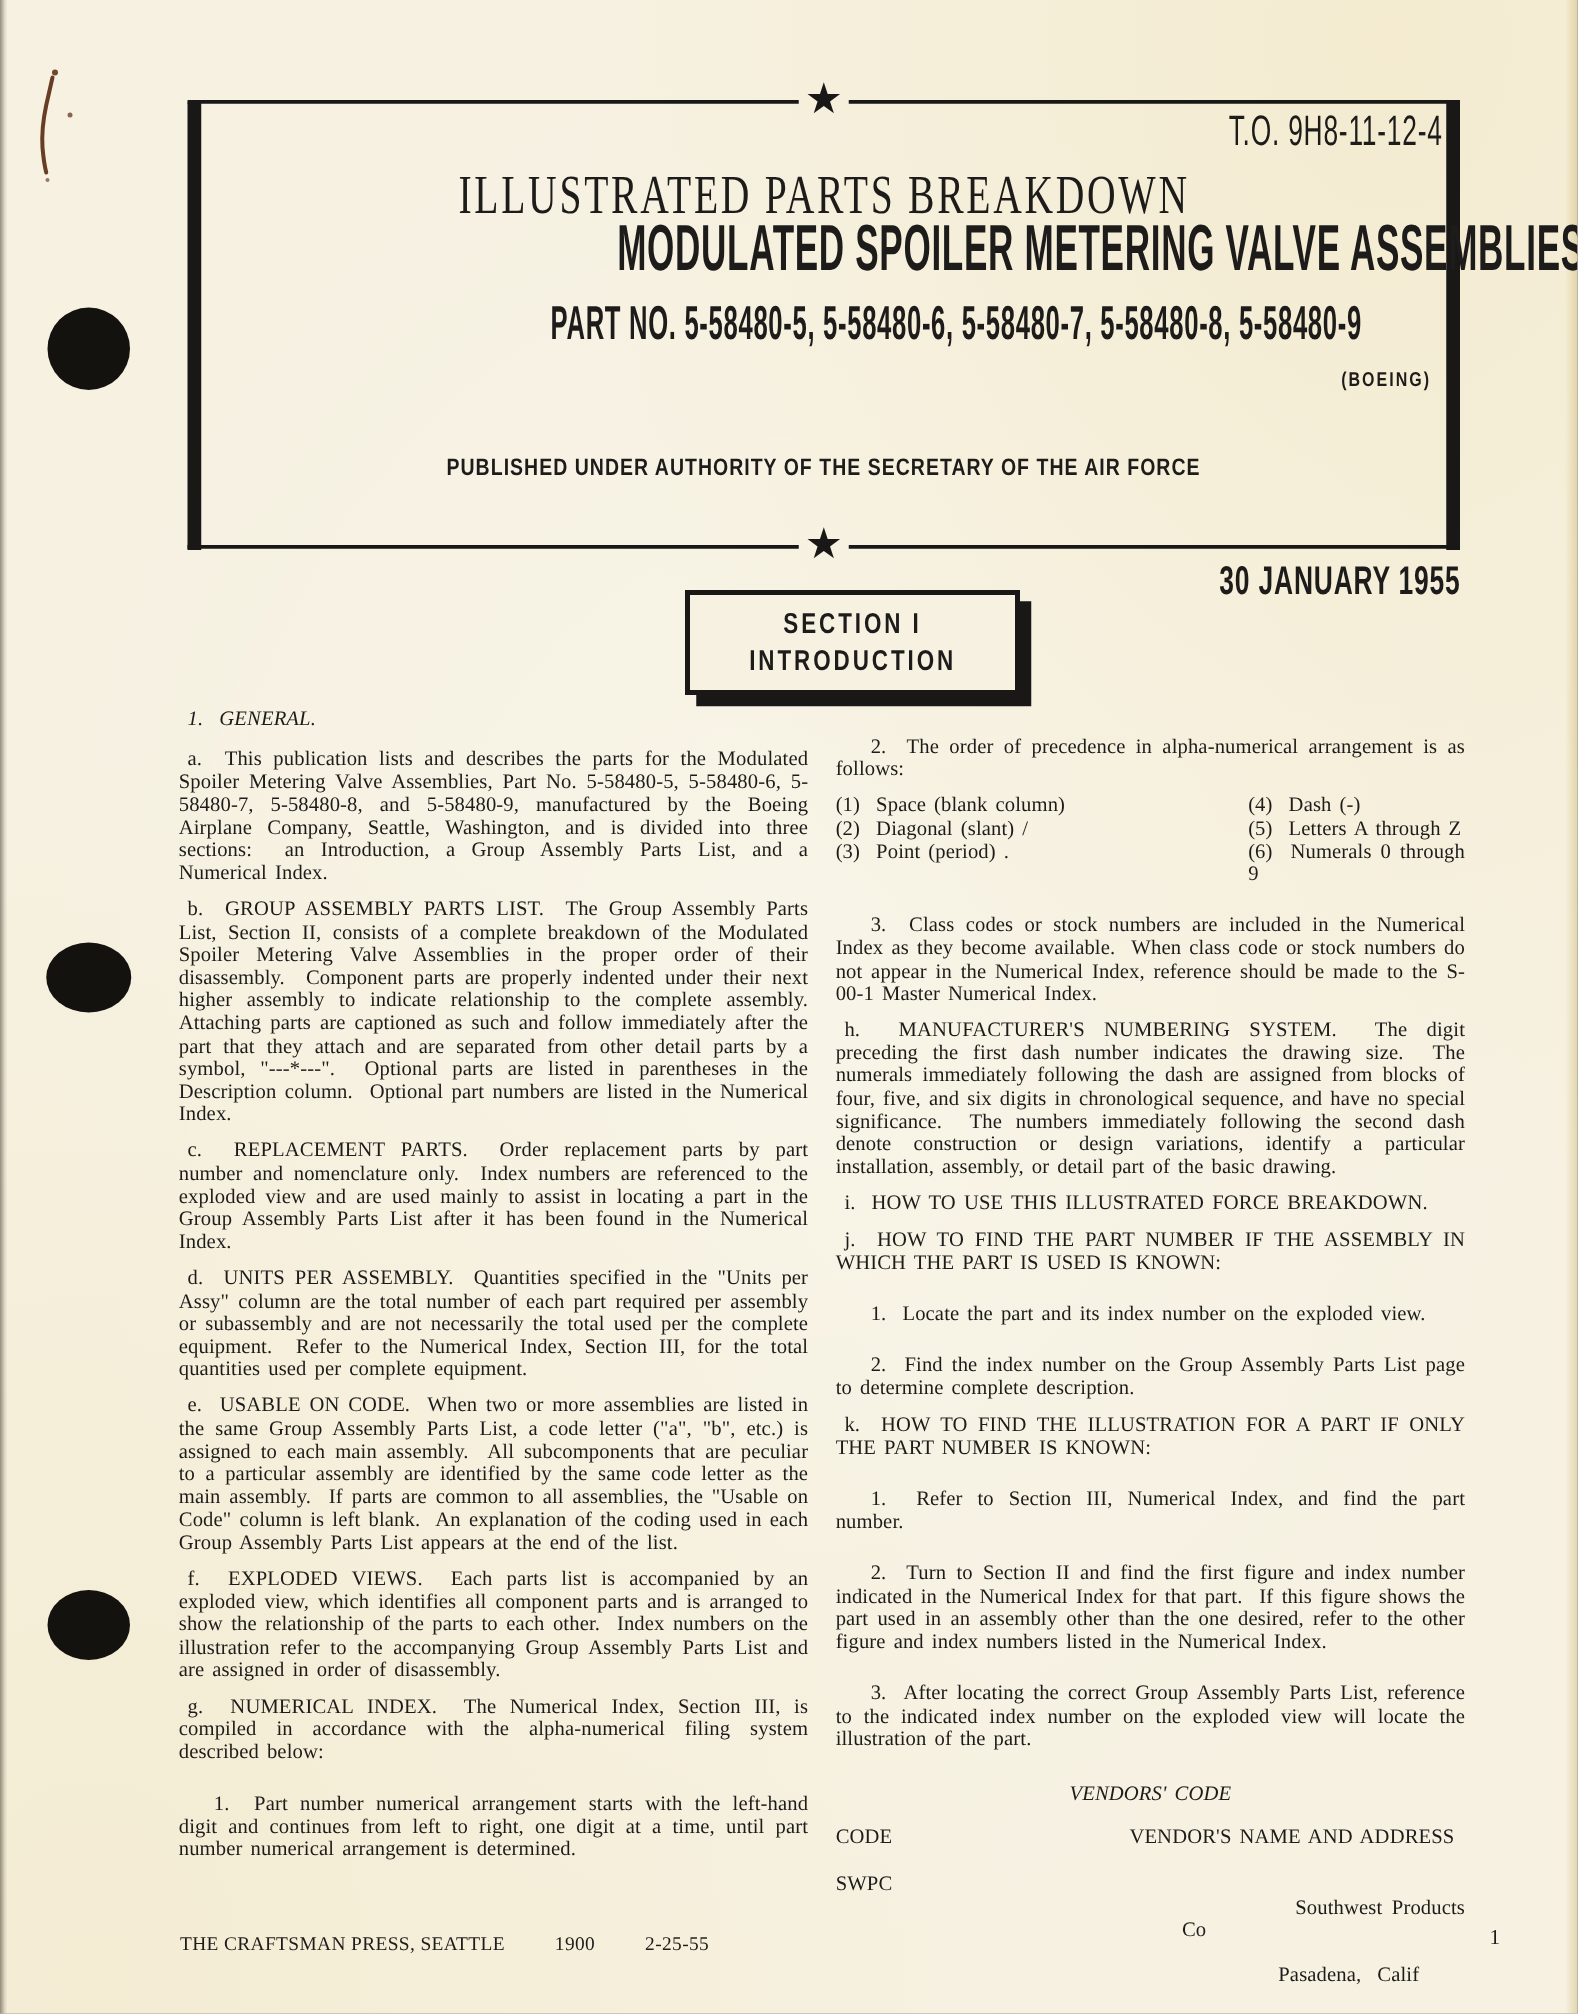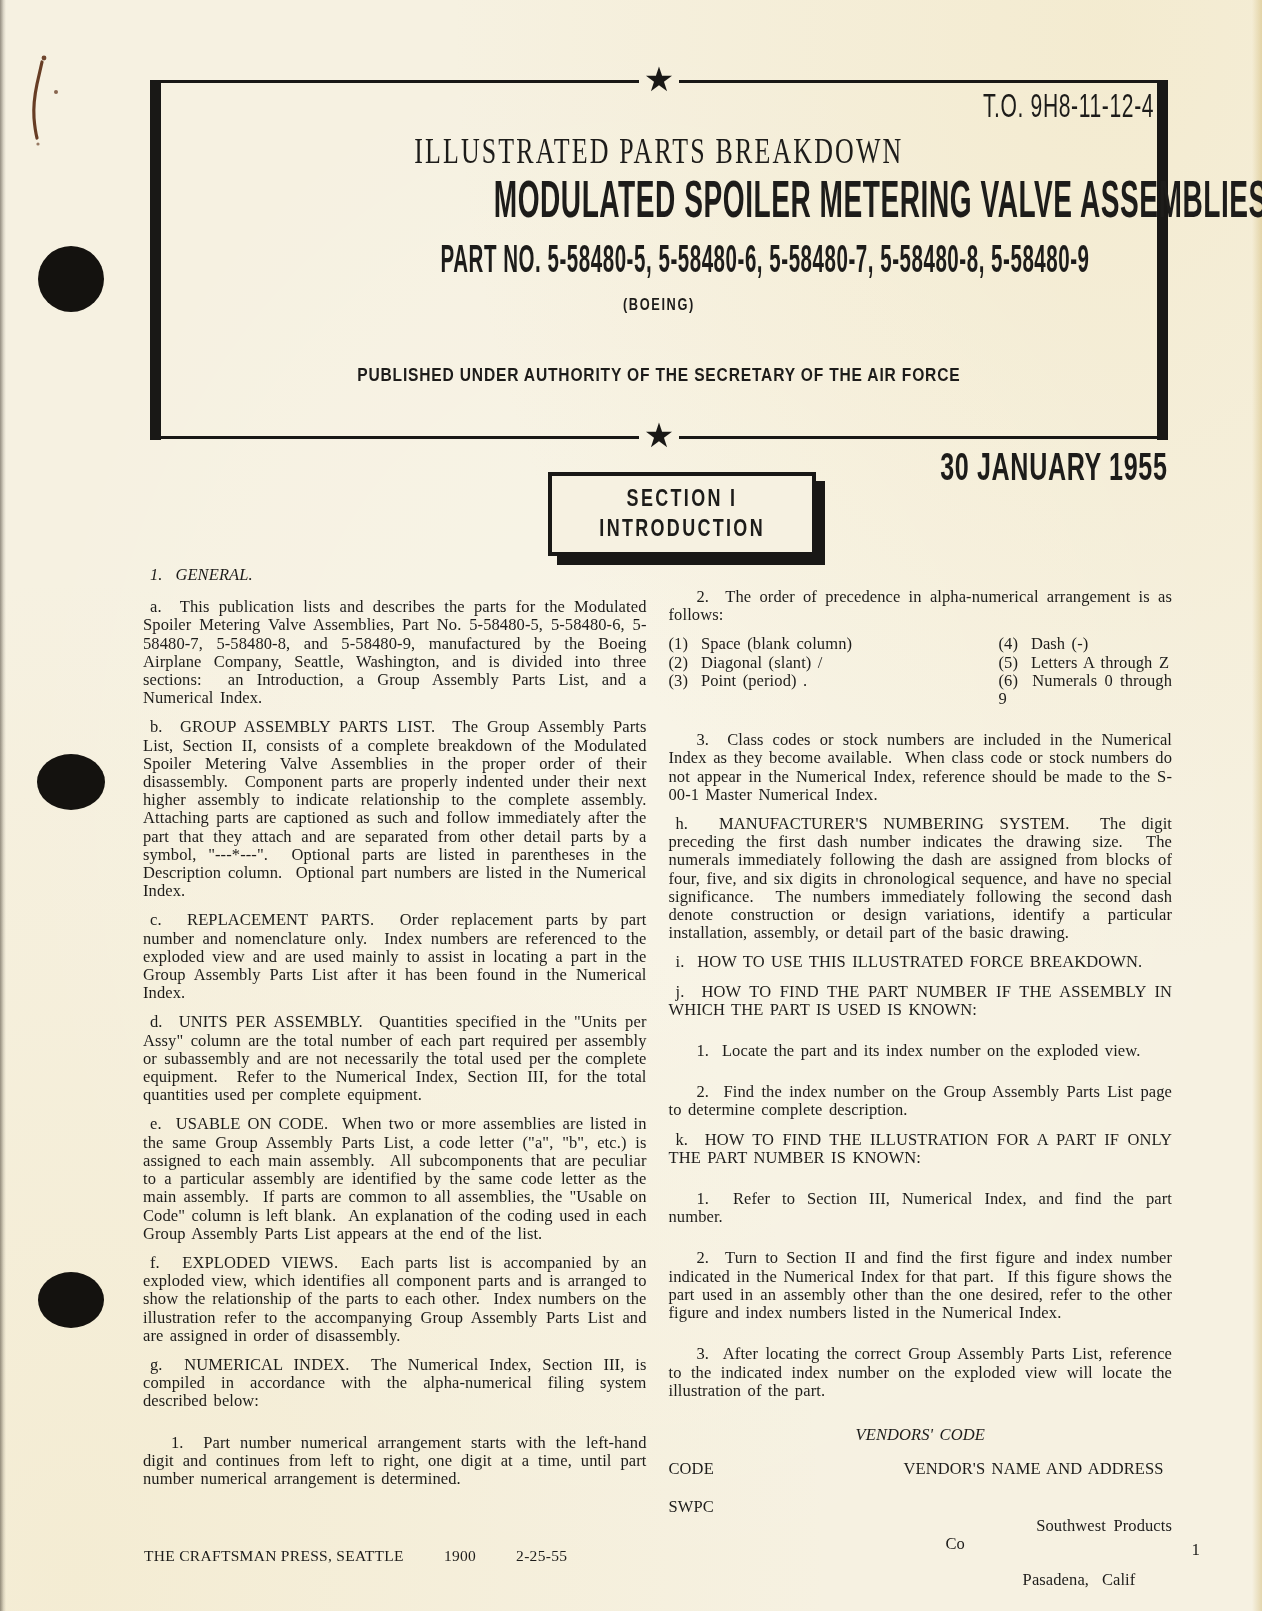--- a/index.html
+++ b/index.html
@@ -35,33 +35,33 @@
   .rule-top{top:6px;}
   .rule-bottom{bottom:0px;}
   .side-bar{position:absolute;top:12px;bottom:2px;width:11px;background:#191816;}
   .bar-left{left:0;}
   .bar-right{right:0;}
   .hb-text{position:absolute;left:14px;right:14px;text-align:center;white-space:nowrap;}
   .cond{display:inline-block;transform-origin:center center;}
   .to-number{top:16px;text-align:right;font-family:"Liberation Sans",sans-serif;
     font-weight:normal;font-size:34px;}
   .to-number .cond{transform:scaleX(0.62);transform-origin:right center;letter-spacing:1px;}
-  .doc-type{top:60px;font-family:"Liberation Serif",serif;font-size:36px;}
+  .doc-type{top:60px;font-family:"Liberation Serif",serif;font-size:44px;}
   .doc-type .cond{transform:scaleX(0.72);letter-spacing:3px;}
   .main-title{top:99px;font-family:"Liberation Sans",sans-serif;font-weight:bold;font-size:52px;}
   .main-title .cond{transform:scaleX(0.54);letter-spacing:1px;}
   .part-line{top:168px;font-family:"Liberation Sans",sans-serif;font-weight:bold;font-size:38px;}
   .part-line .cond{transform:scaleX(0.54);letter-spacing:1px;}
-  .boeing-line{top:226px;font-family:"Liberation Sans",sans-serif;font-weight:bold;font-size:16px;}
+  .boeing-line{top:226px;font-family:"Liberation Sans",sans-serif;font-weight:bold;font-size:16px;text-align:right;}
   .boeing-line .cond{transform:scaleX(0.8);letter-spacing:2px;}
   .authority-line{top:294px;font-family:"Liberation Sans",sans-serif;font-weight:bold;font-size:19px;}
   .authority-line .cond{transform:scaleX(0.82);letter-spacing:1px;}
 
   .date-line{position:absolute;top:446px;right:94px;text-align:right;white-space:nowrap;
-    font-family:"Liberation Sans",sans-serif;font-weight:bold;font-size:38px;}
+    font-family:"Liberation Sans",sans-serif;font-weight:bold;font-size:32px;}
   .date-line .cond{transform:scaleX(0.66);transform-origin:right center;letter-spacing:1px;}
 
   
   .section-banner{position:absolute;left:548px;top:472px;
     border:4px solid #191816;background:#f6f1e1;box-shadow:9px 9px 0 0 #191816;
     padding:7px 24px 9px;text-align:center;}
   .section-banner div{font-family:"Liberation Sans",sans-serif;font-weight:bold;font-size:23px;
     line-height:30px;white-space:nowrap;}
   .section-banner .cond{transform:scaleX(0.78);letter-spacing:3px;}
 

